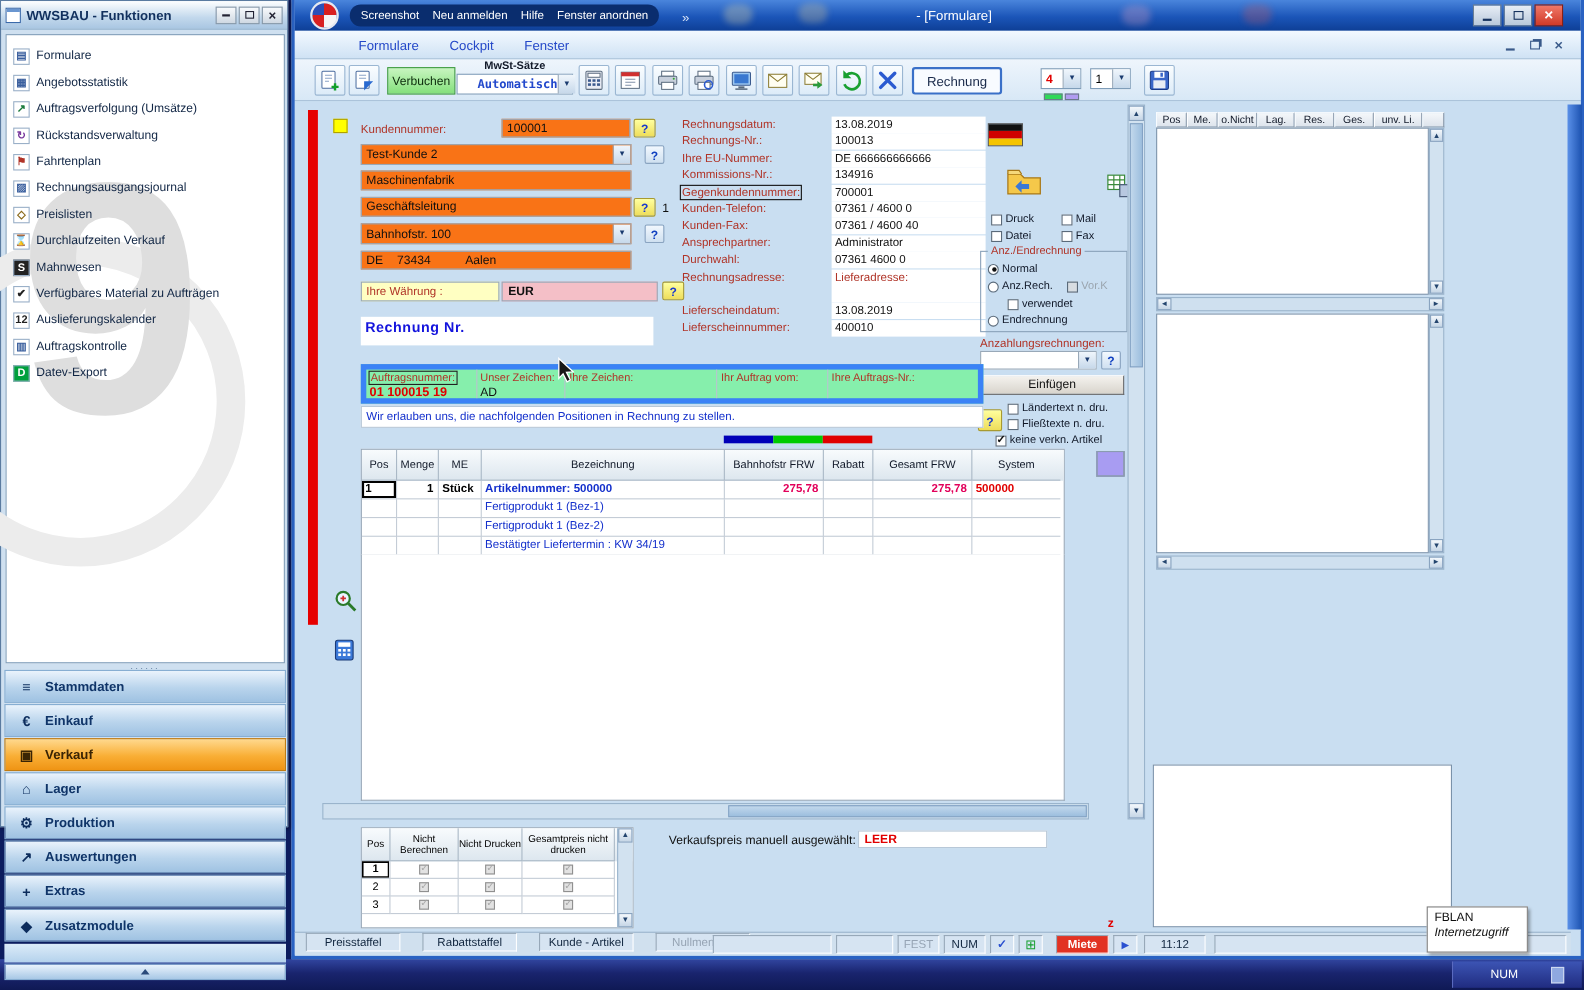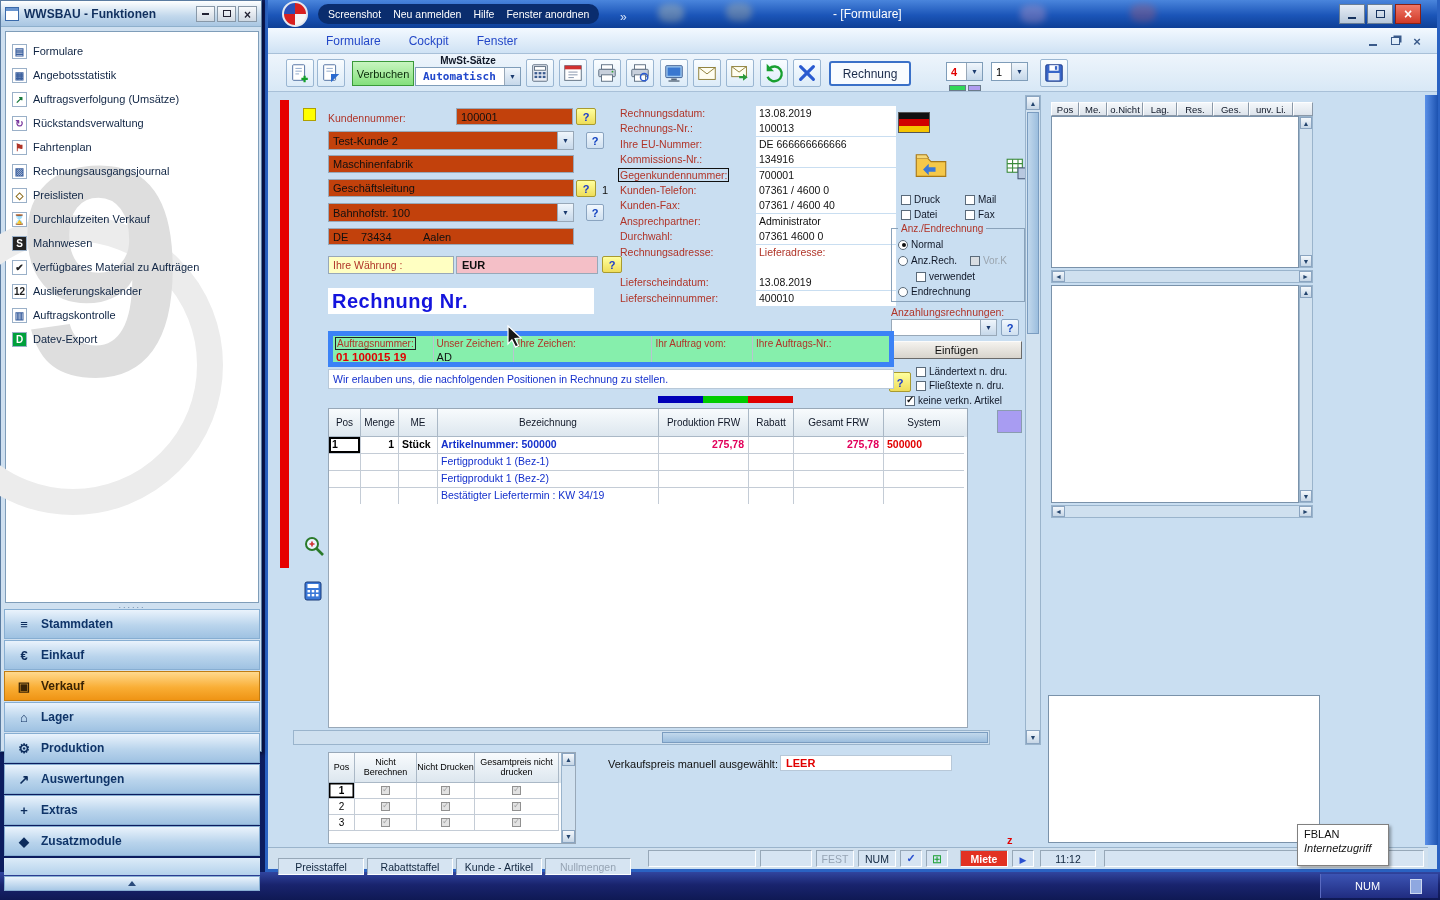--- a/index.html
+++ b/index.html
@@ -59,48 +59,48 @@
 .mdi-b{width:16px;height:14px;display:flex;align-items:center;justify-content:center;color:#3a5a8a}
 .ico-rest{width:9px;height:8px;border:1px solid #3a5a8a;box-shadow:2px -2px 0 -0.5px #3a5a8a}
 .ico-x2::before{content:"\00D7";font-size:13px;font-weight:bold}
 
 .mw-toolbar{position:absolute;left:0;top:54px;width:1169px;height:38px;background:linear-gradient(#eef5fc,#d8e8f6);border-bottom:1px solid #a8c0d8}
 .tbtn{position:absolute;width:28px;height:28px;background:linear-gradient(#fafdff,#dcebf8);border:1px solid #9ab6d2;border-radius:2px;display:flex;align-items:center;justify-content:center;padding:1px}
 .verbuchen{position:absolute;width:62px;height:25px;background:linear-gradient(#c8f5c0,#84e07c);border:1px solid #3a9a3a;font-size:11px;color:#0a2a0a}
 .mwst-wrap{position:absolute;left:147px;top:1px;width:106px}
 .mwst-label{text-align:center;font-size:10px;font-weight:bold;color:#101828}
 .mwst-dd{margin-top:1px;width:106px;height:19px;background:#fff;border:1px solid #7f9db9;display:flex;align-items:center}
-.mwst-val{flex:1;font-family:"DejaVu Sans Mono",monospace;font-size:11px;font-weight:bold;color:#2248cc;padding-left:7px}
+.mwst-val{flex:1;font-family:"DejaVu Sans Mono",monospace;font-size:11px;font-weight:bold;color:#2248cc;padding-left:18px}
 .dd-btn{width:16px;height:100%;background:linear-gradient(#f0f6fc,#c6d8ea);border-left:1px solid #98a8b8;display:flex;align-items:center;justify-content:center;flex:0 0 16px}
 .dd-btn::before{content:"\25BC";font-size:7px;color:#1a3a6e}
 .rechnung-btn{position:absolute;width:82px;height:25px;background:#f8fbff;border:2px solid #3a70c8;border-radius:3px;font-size:12px;color:#1a2a4a}
 .mini-sel{position:absolute;width:37px;height:19px;background:#fff;border:1px solid #7f9db9;display:flex;align-items:center;font-size:11px}
 .mini-sel span:first-child{flex:1;padding-left:4px}
 .mini-sel .red{color:#e10000;font-weight:bold}
 .chip{position:absolute;height:6px;border:1px solid #6a7a8a}
 
 .content-bg{position:absolute;left:0;top:92px;width:1169px;height:754px;background:#c9def1}
 .red-bar{position:absolute;left:12px;top:100px;width:9px;height:468px;background:#e60000}
 .side-svg{position:absolute}
 
 .lbl{position:absolute;font-size:10.5px;color:#b03428;white-space:nowrap}
-.yfield{position:absolute;background:#c2410c;border:1px solid #98a8b8;font-size:11px;color:#101010;display:flex;align-items:center;padding-left:4px;overflow:hidden}
+.yfield{position:absolute;background:#f97316;border:1px solid #98a8b8;font-size:11px;color:#101010;display:flex;align-items:center;padding-left:4px;overflow:hidden}
 .ylabel{position:absolute;background:#ffffc2;border:1px solid #98a8b8;font-size:10.5px;color:#b03428;display:flex;align-items:center;padding-left:4px}
 .pfield{position:absolute;background:#f4bfc7;border:1px solid #98a8b8;font-weight:bold;font-size:11px;color:#101010;display:flex;align-items:center;padding-left:5px}
 .wfield{position:absolute;background:#fff;border:1px solid #98a8b8;font-size:10.5px;display:flex;align-items:center}
 .wfield span:first-child{flex:1}
 .yfield .dd-btn{margin-left:auto}
 .chip-yellow{position:absolute;left:35px;top:108px;width:13px;height:13px;background:#ffff00;border:1px solid #b0a000}
 .q-yellow{position:absolute;width:20px;height:17px;background:linear-gradient(#ffff9e,#eedd5a);border:1px solid #a89a30;border-radius:2px}
 .q-yellow::before{content:"?";color:#1a3acc;font-weight:bold;font-size:11px}
 .q-yellow.big{width:22px;height:20px}
 .q-blue{position:absolute;width:18px;height:17px;background:linear-gradient(#f2f8fe,#cfe0f0);border:1px solid #8aa4c0;border-radius:2px}
 .q-blue::before{content:"?";color:#1040c0;font-weight:bold;font-size:11px}
 .count-ind{position:absolute;font-size:11px;color:#101010}
-.rech-heading{position:absolute;background:#fff;color:#1414dd;font-weight:bold;font-size:20px;padding:2px 4px;letter-spacing:.5px}
+.rech-heading{position:absolute;background:#fff;color:#1414dd;font-weight:bold;font-size:13px;padding:2px 4px;letter-spacing:.5px}
 
 .rfields{position:absolute;left:352px;top:106px;width:292px}
 .rf-row{height:15.4px;position:relative}
 .rf-label{position:absolute;left:0;top:1px;font-size:10.5px;color:#b03428;white-space:nowrap}
 .rf-value{position:absolute;left:136px;top:0;width:140px;height:15px;background:#fff;font-size:10.5px;color:#101010;padding:1px 0 0 3px;white-space:nowrap}
 .rf-row.boxed .rf-label{outline:1px solid #101010;padding:0 1px;left:-1px}
 .rf-row:nth-of-type(10) .rf-value{color:#b03428}
 
 .flag-de{position:absolute;width:32px;height:21px;border:1px solid #555;display:flex;flex-direction:column}
 .flag-de i{flex:1}
@@ -184,21 +184,21 @@
 .bt-c{border-right:1px solid #c4ccd6;border-bottom:1px solid #c4ccd6;font-size:10px;display:flex;align-items:center;justify-content:center}
 .bt-body .bt-row:nth-of-type(1) .c0{box-shadow:inset 0 0 0 1.5px #000;font-weight:bold}
 .gcb{width:9px;height:9px;background:#e2e2e2;border:1px solid #909090;position:relative}
 .gcb::before{content:"\2713";position:absolute;left:0;top:-3px;font-size:9px;color:#a8a8a8}
 .bt-scroll{position:absolute;right:0;top:0;bottom:0;width:14px;background:#d2e2f0;border-left:1px solid #9ab4cc}
 
 .vp-label{position:absolute;font-size:11px;color:#101010}
 .vp-value{position:absolute;background:#fff;border:1px solid #b8c8d8;font-size:11px;font-weight:bold;color:#e10000;padding:1px 0 0 5px}
 
 .mw-status{position:absolute;left:0;top:847px;width:1160px;height:21px;background:#d0e0ee;border-top:1px solid #9ab4cc}
-.sb-panels{position:absolute;left:10px;top:10px;display:flex;gap:3px}
+.sb-panels{position:absolute;left:10px;top:0;display:flex;gap:20px}
 .sb-panel{width:86px;height:17px;border:1px solid;border-color:#97a8b8 #fdfeff #fdfeff #97a8b8;background:#d6e4f2;font-size:10.5px;color:#10253e;display:flex;align-items:center;justify-content:center}
 .sb-panel.gray{color:#96a4b4}
 .sb-box{position:absolute;top:2px;height:17px;border:1px solid;border-color:#97a8b8 #fdfeff #fdfeff #97a8b8;background:#d6e4f2;font-size:10.5px;display:flex;align-items:center;justify-content:center;color:#10253e}
 .sb-box.grayt{color:#96a4b4}
 .sb-box.miete{background:#e23222;color:#fff;font-weight:bold}
 .st-check::before{content:"\2713";color:#2a50d0;font-weight:bold;font-size:11px}
 .st-grid::before{content:"\229E";color:#18a030;font-size:12px}
 .st-doc::before{content:"\25B6";color:#2a50d0;font-size:9px}
 .z-ico{position:absolute;color:#e10000;font-weight:bold;font-size:11px}
 
@@ -777,21 +777,21 @@
     <span class="cbar" style="left:435px;top:396px;width:45px;background:#00cc00"></span>
     <span class="cbar" style="left:480px;top:396px;width:45px;background:#e00000"></span>
 
     <div class="ptable" style="left:60px;top:408px;width:640px">
       <div class="pt-head">
 
       <span class="pt-h">Pos</span>
           <span class="pt-h">Menge</span>
           <span class="pt-h">ME</span>
           <span class="pt-h">Bezeichnung</span>
-          <span class="pt-h">Produktion FRW</span>
+          <span class="pt-h">Bahnhofstr FRW</span>
           <span class="pt-h">Rabatt</span>
           <span class="pt-h">Gesamt FRW</span>
           <span class="pt-h">System</span>
         </div>
       <div class="pt-body">
 
           <div class="pt-row">
             <span class="pc p0">1</span>
             <span class="pc p1">1</span>
             <span class="pc p2">Stück</span>

